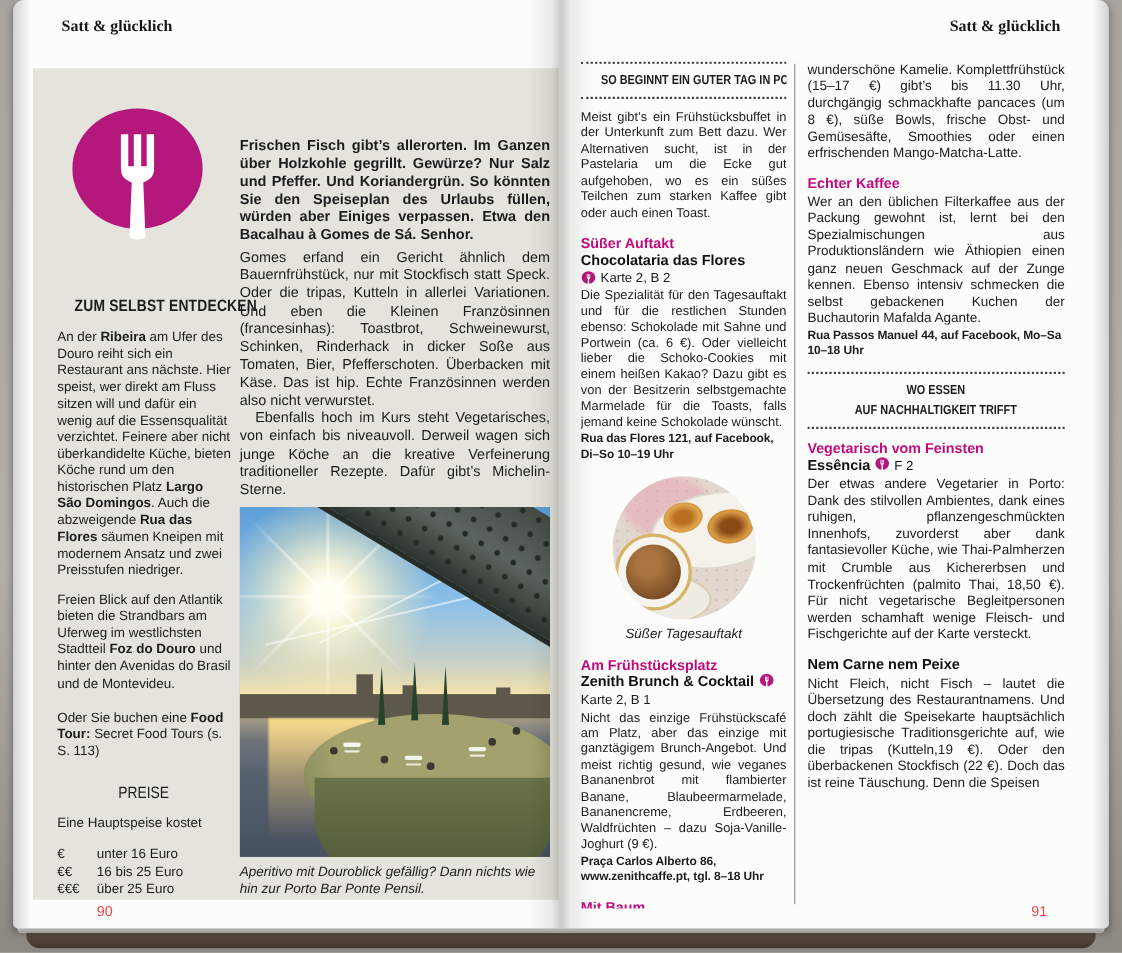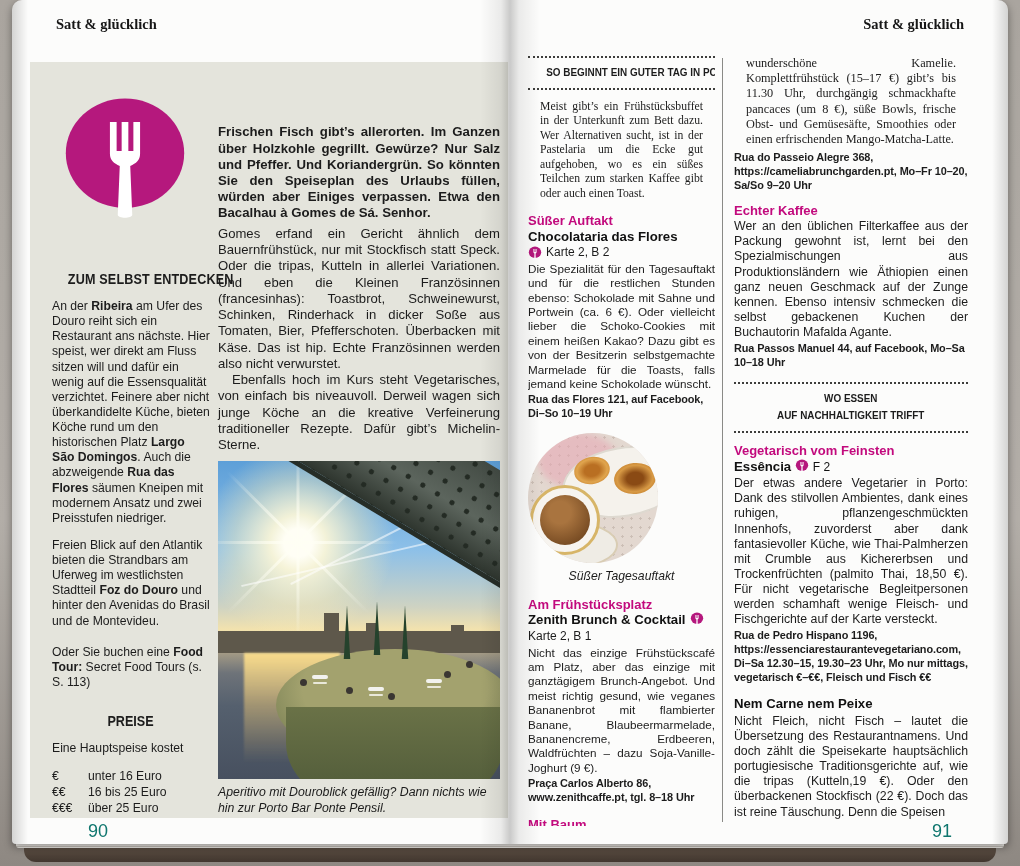--- a/index.html
+++ b/index.html
@@ -15,32 +15,32 @@
           border-radius:10px 10px 4px 4px;box-shadow:0 3px 8px rgba(0,0,0,.4);overflow:hidden;}
   .shade{position:absolute;top:0;bottom:0;width:16px;pointer-events:none;z-index:6;}
   .shade.l{left:0;background:linear-gradient(90deg,rgba(0,0,0,.16),rgba(0,0,0,0));border-radius:10px 0 0 0;}
   .shade.r{right:0;background:linear-gradient(270deg,rgba(0,0,0,.16),rgba(0,0,0,0));border-radius:0 10px 0 0;}
   .spine{position:absolute;left:468px;top:0;width:60px;height:844px;z-index:5;pointer-events:none;
          background:linear-gradient(90deg,rgba(0,0,0,0),rgba(0,0,0,.07) 35%,rgba(0,0,0,.2) 50%,rgba(0,0,0,.07) 65%,rgba(0,0,0,0));}
   .page{position:absolute;top:0;width:498px;height:844px;}
   .page.left{left:0;} .page.right{left:498px;}
   .running-head{position:absolute;top:16px;font-family:"Liberation Serif",serif;
                 font-weight:bold;font-size:14.5px;color:#161616;}
-  .pagenum{position:absolute;top:821px;font-size:18px;color:#0f766e;}
+  .pagenum{position:absolute;top:821px;font-size:13px;color:#ef4444;}
   .cond{display:inline-block;transform:scaleX(.84);transform-origin:50% 50%;white-space:nowrap;}
 
   
   .panel{position:absolute;left:18px;top:62px;width:478px;height:756px;background:var(--panel-bg,#e4e4dc);}
   .badge{position:absolute;left:28px;top:28px;width:134px;height:140px;color:var(--accent-icon,#b5187d);}
   .side-col{position:absolute;left:22px;top:208px;width:158px;}
   .side-head{font-weight:bold;font-size:15px;text-align:center;width:100%;letter-spacing:.2px;}
   .side-col p{margin:0 0 12px;font-size:12.2px;line-height:1.24;}
   .side-col .p1{margin-top:12px;}
   .side-col .p3{margin-top:16px;}
-  .prices-head{font-weight:bold;font-size:15px;text-align:center;margin:22px 0 12px;}
+  .prices-head{font-weight:normal;font-size:15px;text-align:center;margin:22px 0 12px;}
   .prices-intro{font-size:12.2px;margin:0 0 2px;}
   .price-row{display:flex;font-size:12.2px;line-height:1.32;}
   .price-row .sym{width:36px;}
   .main-col{position:absolute;left:188px;top:20px;width:282px;}
   .art-title{font-family:"Liberation Serif",serif;font-size:26px;line-height:1.17;
              font-weight:normal;color:#1d1d1d;margin:0 0 12px;letter-spacing:.2px;}
   .art-intro{font-weight:bold;font-size:13.2px;line-height:1.22;text-align:justify;margin:0 0 5px;}
   .art-body{font-size:13.1px;line-height:1.24;text-align:justify;margin:0;}
   .art-body.ind{text-indent:14px;margin-bottom:8px;}
   .caption{font-style:italic;font-size:12.3px;line-height:1.26;margin-top:6px;}
@@ -73,34 +73,34 @@
     background-image:radial-gradient(circle 2.2px,#242b24 0 2.2px,transparent 3px),linear-gradient(#434b44,#5c655d 55%,#2e352e);
     background-size:17px 15px,100% 100%;border-bottom:5px solid #262d27;}
 
   
   .divider{position:absolute;left:212px;top:58px;width:1px;height:764px;background:#8a8a86;}
   .col{position:absolute;top:56px;bottom:18px;overflow:hidden;}
   .col1{left:18px;width:187px;}
   .col2{left:224px;width:234px;}
   .tipbox{border-top:2.5px dotted #3d3d3b;border-bottom:2.5px dotted #3d3d3b;
           text-align:center;padding:6px 0;font-weight:bold;font-size:11.8px;line-height:1.5;margin-bottom:10px;}
-  .colintro{font-size:11.7px;line-height:1.24;text-align:justify;margin:0 12px 12px;font-family:Liberation Serif, serif;}
+  .colintro{font-size:11.7px;line-height:1.24;text-align:justify;margin:0 0 12px;}
   .listing{margin-bottom:12px;}
   .kicker{color:var(--accent-heading,#c20a7d);font-weight:bold;font-size:13px;line-height:1.2;}
   .lname{font-weight:bold;font-size:13.2px;line-height:1.25;color:#111;}
   .mapline{font-size:12px;line-height:1.3;display:flex;align-items:center;gap:4px;}
   .lbody{font-size:11.7px;line-height:1.23;text-align:justify;margin:1px 0 2px;}
   .col2 .lbody{font-size:12.3px;line-height:1.23;}
   .col2 .colintro{font-size:12.3px;}
   .addr{font-size:10.9px;font-weight:bold;line-height:1.26;letter-spacing:-.1px;word-break:break-word;}
   .fork-sm{width:14px;height:14px;flex:0 0 14px;color:var(--accent-icon,#b5187d);vertical-align:-2px;}
   .fork-inline{display:inline-block;width:14px;height:14px;color:var(--accent-icon,#b5187d);vertical-align:-2px;margin-left:4px;}
 
   
-  .photo2wrap{margin:4px 0 2px;width:100%;display:flex;flex-direction:column;}
+  .photo2wrap{margin:4px 0 2px;width:100%;display:flex;flex-direction:column;align-items:center;}
   .photo2{position:relative;width:130px;height:130px;border-radius:50%;overflow:hidden;
     background:#e3d8d0;background-image:radial-gradient(rgba(120,98,88,.22) 1.2px,transparent 1.4px);background-size:9px 9px;}
   .photo2 .napkin{position:absolute;left:10px;top:0;width:80px;height:56px;border-radius:50%;
     background:rgba(231,166,178,.55);filter:blur(3px);}
   .photo2 .plate{position:absolute;left:34px;top:14px;width:118px;height:66px;border-radius:50%;
     background:#f5f2ec;border:2px solid #ded9d0;transform:rotate(-9deg);}
   .photo2 .pastry{position:absolute;border-radius:50%;}
   .photo2 .pastry.a{left:46px;top:24px;width:36px;height:27px;
     background:radial-gradient(#b96f22 0 30%,#e0a54e 60%,#c8812f 85%,#9c5a18 100%);transform:rotate(-12deg);}
   .photo2 .pastry.b{left:86px;top:30px;width:42px;height:31px;
@@ -265,21 +265,20 @@
         </div>
 
         <div class="listing">
           <div class="kicker">Mit Baum</div>
 
         </div>
       </div>
 
       <div class="col col2">
         <p class="colintro" style="text-align:justify">wunderschöne Kamelie. Komplettfrühstück (15–17 €) gibt’s bis 11.30 Uhr, durchgängig schmackhafte pancaces (um 8 €), süße Bowls, frische Obst- und Gemüsesäfte, Smoothies oder einen erfrischenden Mango-Matcha-Latte.</p>
-        <div class="addr" style="margin:-8px 0 10px">Rua do Passeio Alegre 368, https://cameliabrunchgarden.pt, Mo–Fr 10–20, Sa/So 9–20 Uhr</div>
 
         <div class="listing">
           <div class="kicker">Echter Kaffee</div>
           <div class="lbody">Wer an den üblichen Filterkaffee aus der Packung gewohnt ist, lernt bei den Spezialmischungen aus Produktionsländern wie Äthiopien einen ganz neuen Geschmack auf der Zunge kennen. Ebenso intensiv schmecken die selbst gebackenen Kuchen der Buchautorin Mafalda Agante.</div>
           <div class="addr">Rua Passos Manuel 44, auf Facebook, Mo–Sa 10–18 Uhr</div>
         </div>
 
         <div class="tipbox">
           <span class="cond">WO ESSEN</span><br>
           <span class="cond">AUF NACHHALTIGKEIT TRIFFT</span>
@@ -287,21 +286,20 @@
 
         <div class="listing">
           <div class="kicker">Vegetarisch vom Feinsten</div>
           <div class="lname">
             <span>Essência</span><svg class="fork-inline">
                 <use href="#forksym"></use>
               </svg>
             <span style="font-weight:normal;font-size:12px">F 2</span>
           </div>
           <div class="lbody">Der etwas andere Vegetarier in Porto: Dank des stilvollen Ambientes, dank eines ruhigen, pflanzengeschmückten Innenhofs, zuvorderst aber dank fantasievoller Küche, wie Thai-Palmherzen mit Crumble aus Kichererbsen und Trockenfrüchten (palmito Thai, 18,50 €). Für nicht vegetarische Begleitpersonen werden schamhaft wenige Fleisch- und Fischgerichte auf der Karte versteckt.</div>
-          <div class="addr">Rua de Pedro Hispano 1196, https://essenciarestaurantevegetariano.com, Di–Sa 12.30–15, 19.30–23 Uhr, Mo nur mittags, vegetarisch €–€€, Fleisch und Fisch €€</div>
         </div>
 
         <div class="listing">
           <div class="lname">Nem Carne nem Peixe</div>
           <div class="lbody">Nicht Fleich, nicht Fisch – lautet die Übersetzung des Restaurantnamens. Und doch zählt die Speisekarte hauptsächlich portugiesische Traditionsgerichte auf, wie die tripas (Kutteln,19 €). Oder den überbackenen Stockfisch (22 €). Doch das ist reine Täuschung. Denn die Speisen</div>
         </div>
       </div>
 
       <div class="pagenum" style="right:56px">91</div>
     </div>

